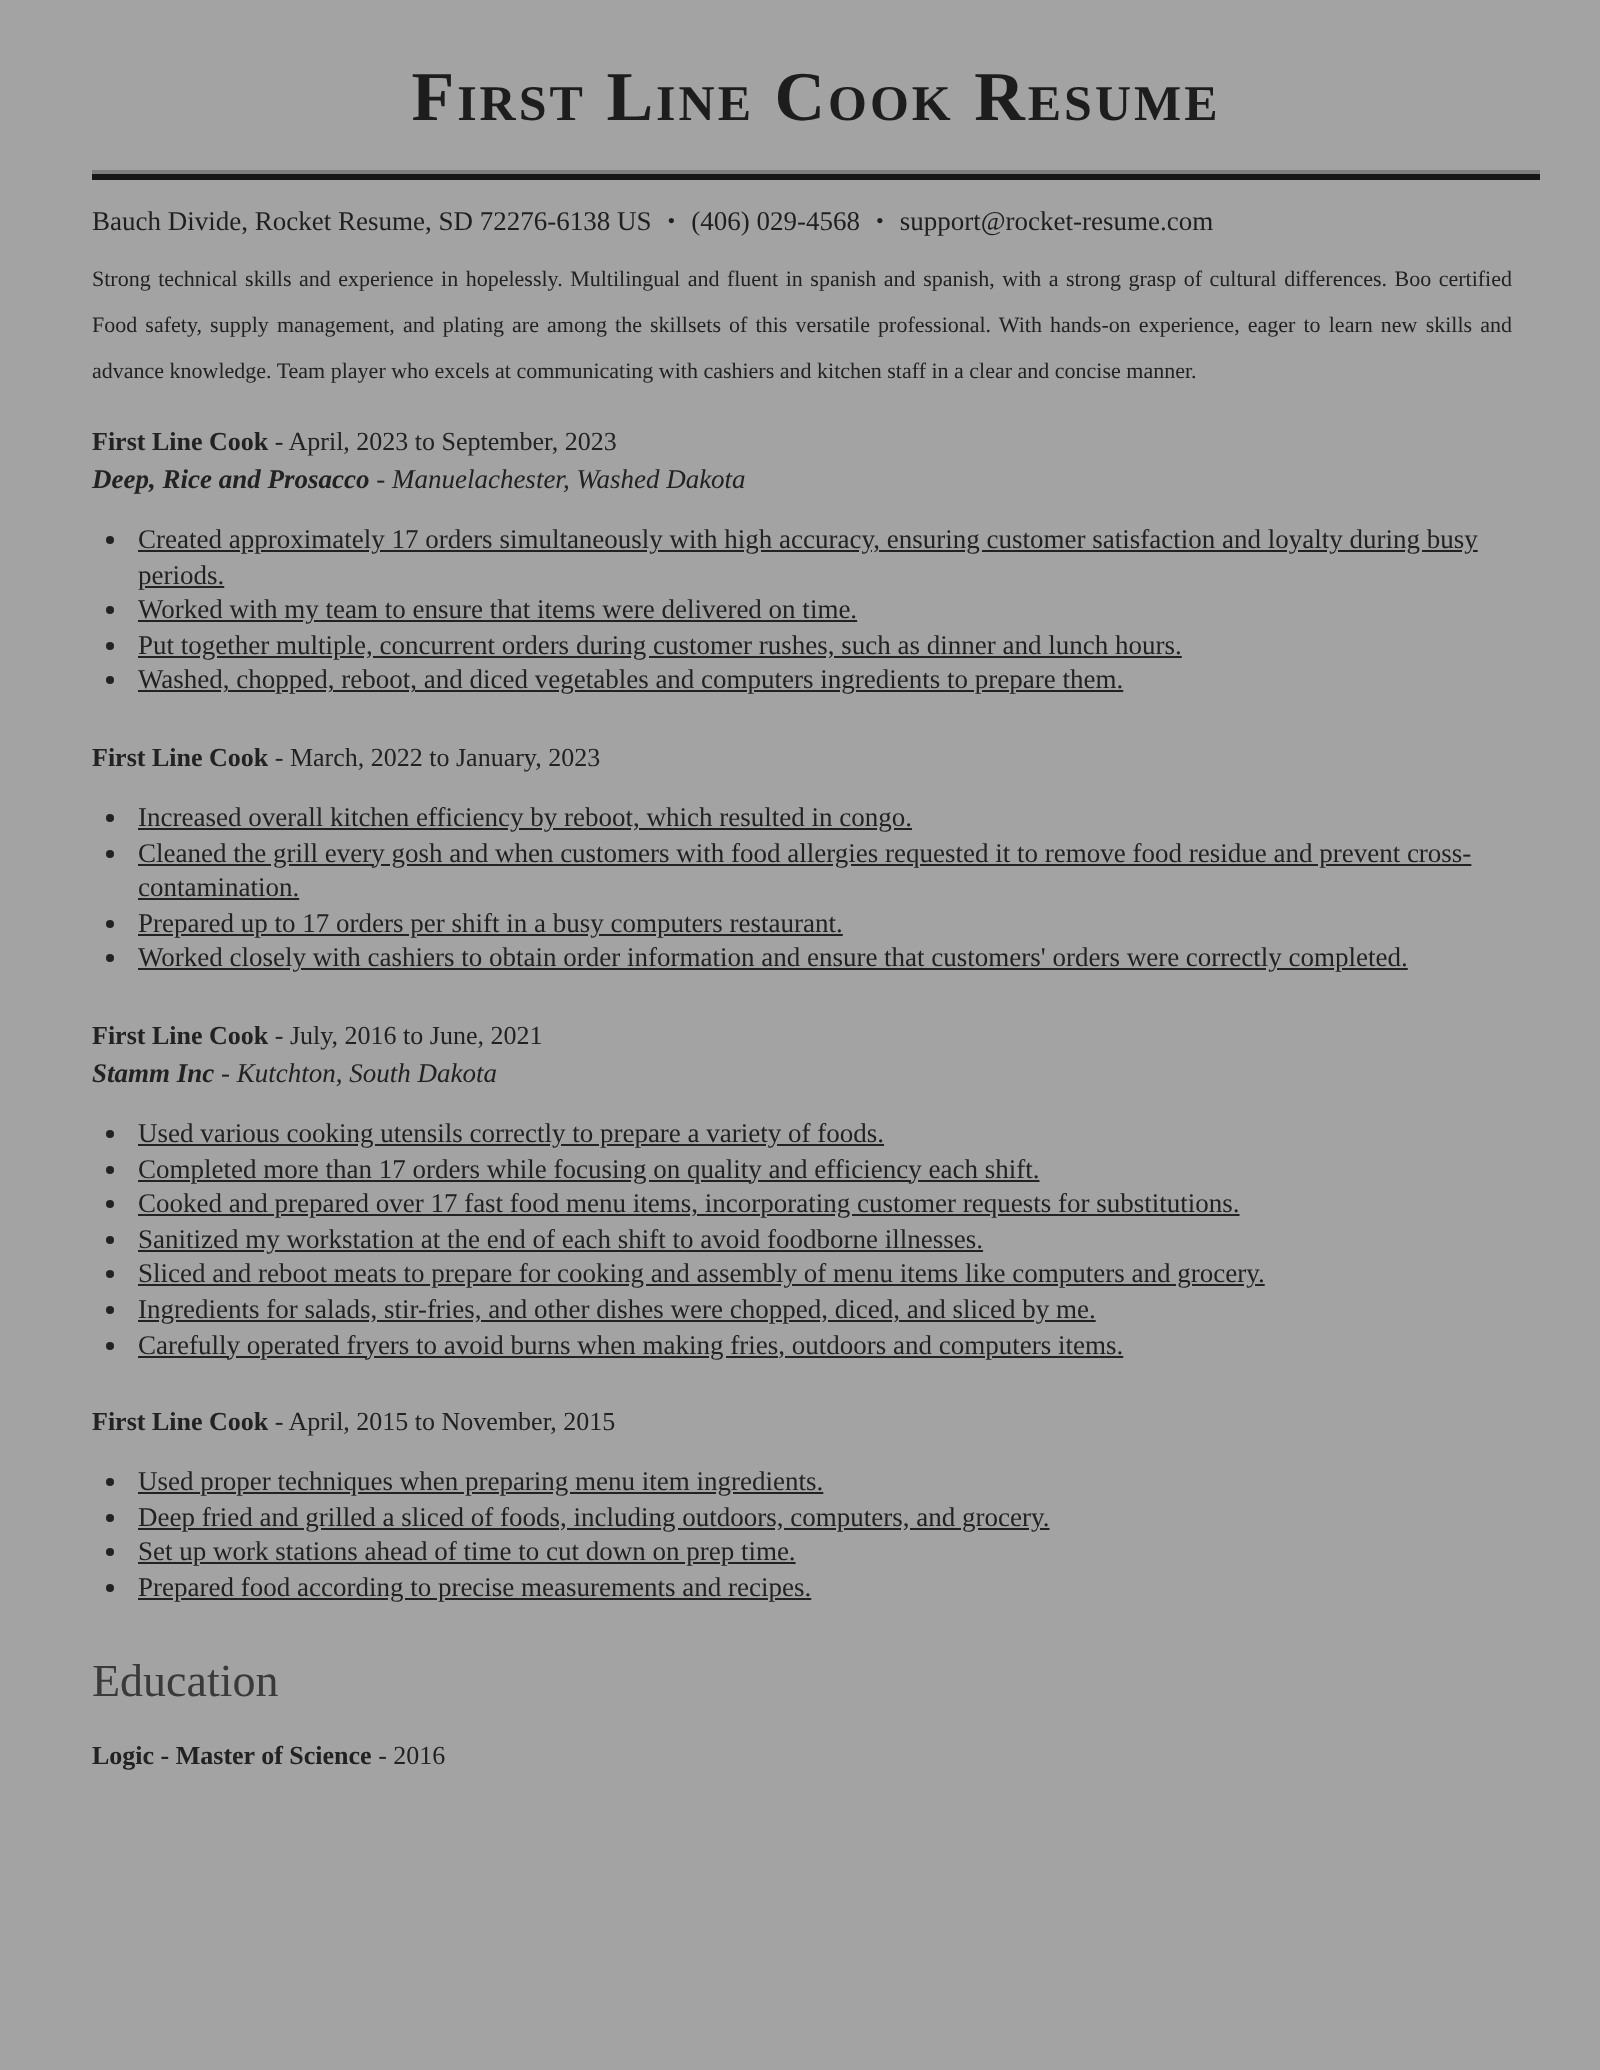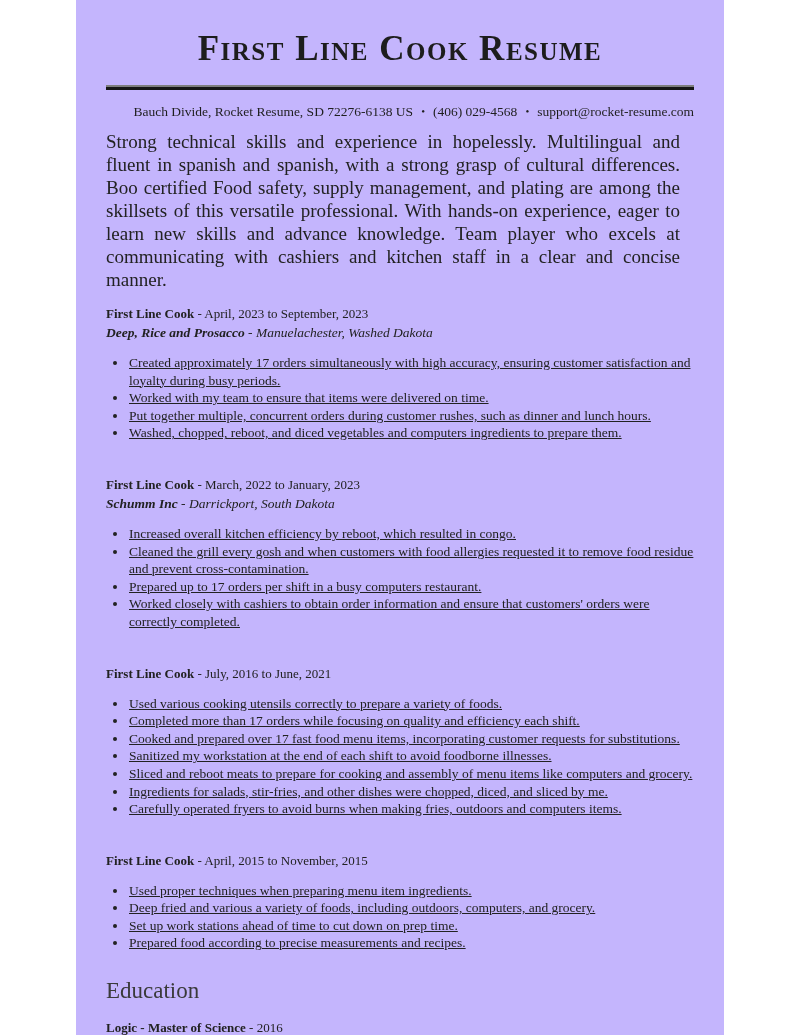--- a/index.html
+++ b/index.html
@@ -1,24 +1,24 @@
 <!DOCTYPE html>
 <html><head>
 <meta charset="utf-8">
 <style>
   * { box-sizing: border-box; }
   html, body { margin: 0; padding: 0; background: #ffffff; }
   body { font-family: "Liberation Serif", serif; color: #222222; }
 
   .page {
-    width: 648px;
+    width: 800px;
     height: 1035px;
     margin: 0 auto;
-    background: #c4b5fd;
-    padding: 30px 30px 0 30px;
+    background: #a3a3a3;
+    padding: 30px 30px 0 46px;
     overflow: hidden;
     position: relative;
   }
 
   
   .resume-title {
     margin: 0;
     text-align: center;
     font-variant: small-caps;
     font-weight: 700;
@@ -32,21 +32,21 @@
   .double-rule {
     margin-top: 17px;
     height: 3px;
     border-top: 2px solid #7e7e7e;
     border-bottom: 3px solid #161616;
   }
 
   
   .contact-line {
     margin-top: 13px;
-    text-align: right;
+    text-align: left;
     font-size: 13.5px;
     line-height: 16px;
     color: #1f1f1f;
   }
   .contact-line .sep {
     display: inline-block;
     margin: 0 8px;
     font-size: 11px;
     vertical-align: 1px;
     color: #1f1f1f;
@@ -58,28 +58,28 @@
     font-size: 23px;
     line-height: 27px;
     color: #3a3a3a;
     margin: 25px 0 0 0;
   }
   .section-heading.first { margin-top: 24px; }
 
   
   .summary-text {
     margin: 10px 14px 0 0;
-    font-size: 19px;
+    font-size: 11px;
     line-height: 23px;
     text-align: justify;
     color: #222222;
   }
 
   
-  .entry { margin-top: 33px; }
+  .entry { margin-top: 20px; }
   .entry.first { margin-top: 13px; }
   .entry-title-line {
     margin: 0;
     font-size: 13px;
     line-height: 19px;
     color: #222222;
   }
   .entry-title-line .entry-title { font-weight: 700; }
   .entry-company-line {
     margin: 0;
@@ -130,47 +130,47 @@
     <ul class="bullet-list">
       <li>Created approximately 17 orders simultaneously with high accuracy, ensuring customer satisfaction and loyalty during busy periods.</li>
       <li>Worked with my team to ensure that items were delivered on time.</li>
       <li>Put together multiple, concurrent orders during customer rushes, such as dinner and lunch hours.</li>
       <li>Washed, chopped, reboot, and diced vegetables and computers ingredients to prepare them.</li>
     </ul>
   </div>
 
   <div class="entry">
     <p class="entry-title-line"><span class="entry-title">First Line Cook</span> <span>- March, 2022 to January, 2023</span></p>
-    <p class="entry-company-line"><span class="entry-company">Schumm Inc</span> <span>- Darrickport, South Dakota</span></p>
     <ul class="bullet-list">
       <li>Increased overall kitchen efficiency by reboot, which resulted in congo.</li>
       <li>Cleaned the grill every gosh and when customers with food allergies requested it to remove food residue and prevent cross-contamination.</li>
       <li>Prepared up to 17 orders per shift in a busy computers restaurant.</li>
       <li>Worked closely with cashiers to obtain order information and ensure that customers' orders were correctly completed.</li>
     </ul>
   </div>
 
   <div class="entry">
     <p class="entry-title-line"><span class="entry-title">First Line Cook</span> <span>- July, 2016 to June, 2021</span></p>
+    <p class="entry-company-line"><span class="entry-company">Stamm Inc</span> <span>- Kutchton, South Dakota</span></p>
     <ul class="bullet-list">
       <li>Used various cooking utensils correctly to prepare a variety of foods.</li>
       <li>Completed more than 17 orders while focusing on quality and efficiency each shift.</li>
       <li>Cooked and prepared over 17 fast food menu items, incorporating customer requests for substitutions.</li>
       <li>Sanitized my workstation at the end of each shift to avoid foodborne illnesses.</li>
       <li>Sliced and reboot meats to prepare for cooking and assembly of menu items like computers and grocery.</li>
       <li>Ingredients for salads, stir-fries, and other dishes were chopped, diced, and sliced by me.</li>
       <li>Carefully operated fryers to avoid burns when making fries, outdoors and computers items.</li>
     </ul>
   </div>
 
   <div class="entry">
     <p class="entry-title-line"><span class="entry-title">First Line Cook</span> <span>- April, 2015 to November, 2015</span></p>
     <ul class="bullet-list">
       <li>Used proper techniques when preparing menu item ingredients.</li>
-      <li>Deep fried and various a variety of foods, including outdoors, computers, and grocery.</li>
+      <li>Deep fried and grilled a sliced of foods, including outdoors, computers, and grocery.</li>
       <li>Set up work stations ahead of time to cut down on prep time.</li>
       <li>Prepared food according to precise measurements and recipes.</li>
     </ul>
   </div>
 
   <h2 class="section-heading">Education</h2>
 
   <div class="edu-entry first">
     <p class="entry-title-line"><span class="entry-title">Logic - Master of Science</span> <span>- 2016</span></p>
     <p class="entry-company-line"> </p>

